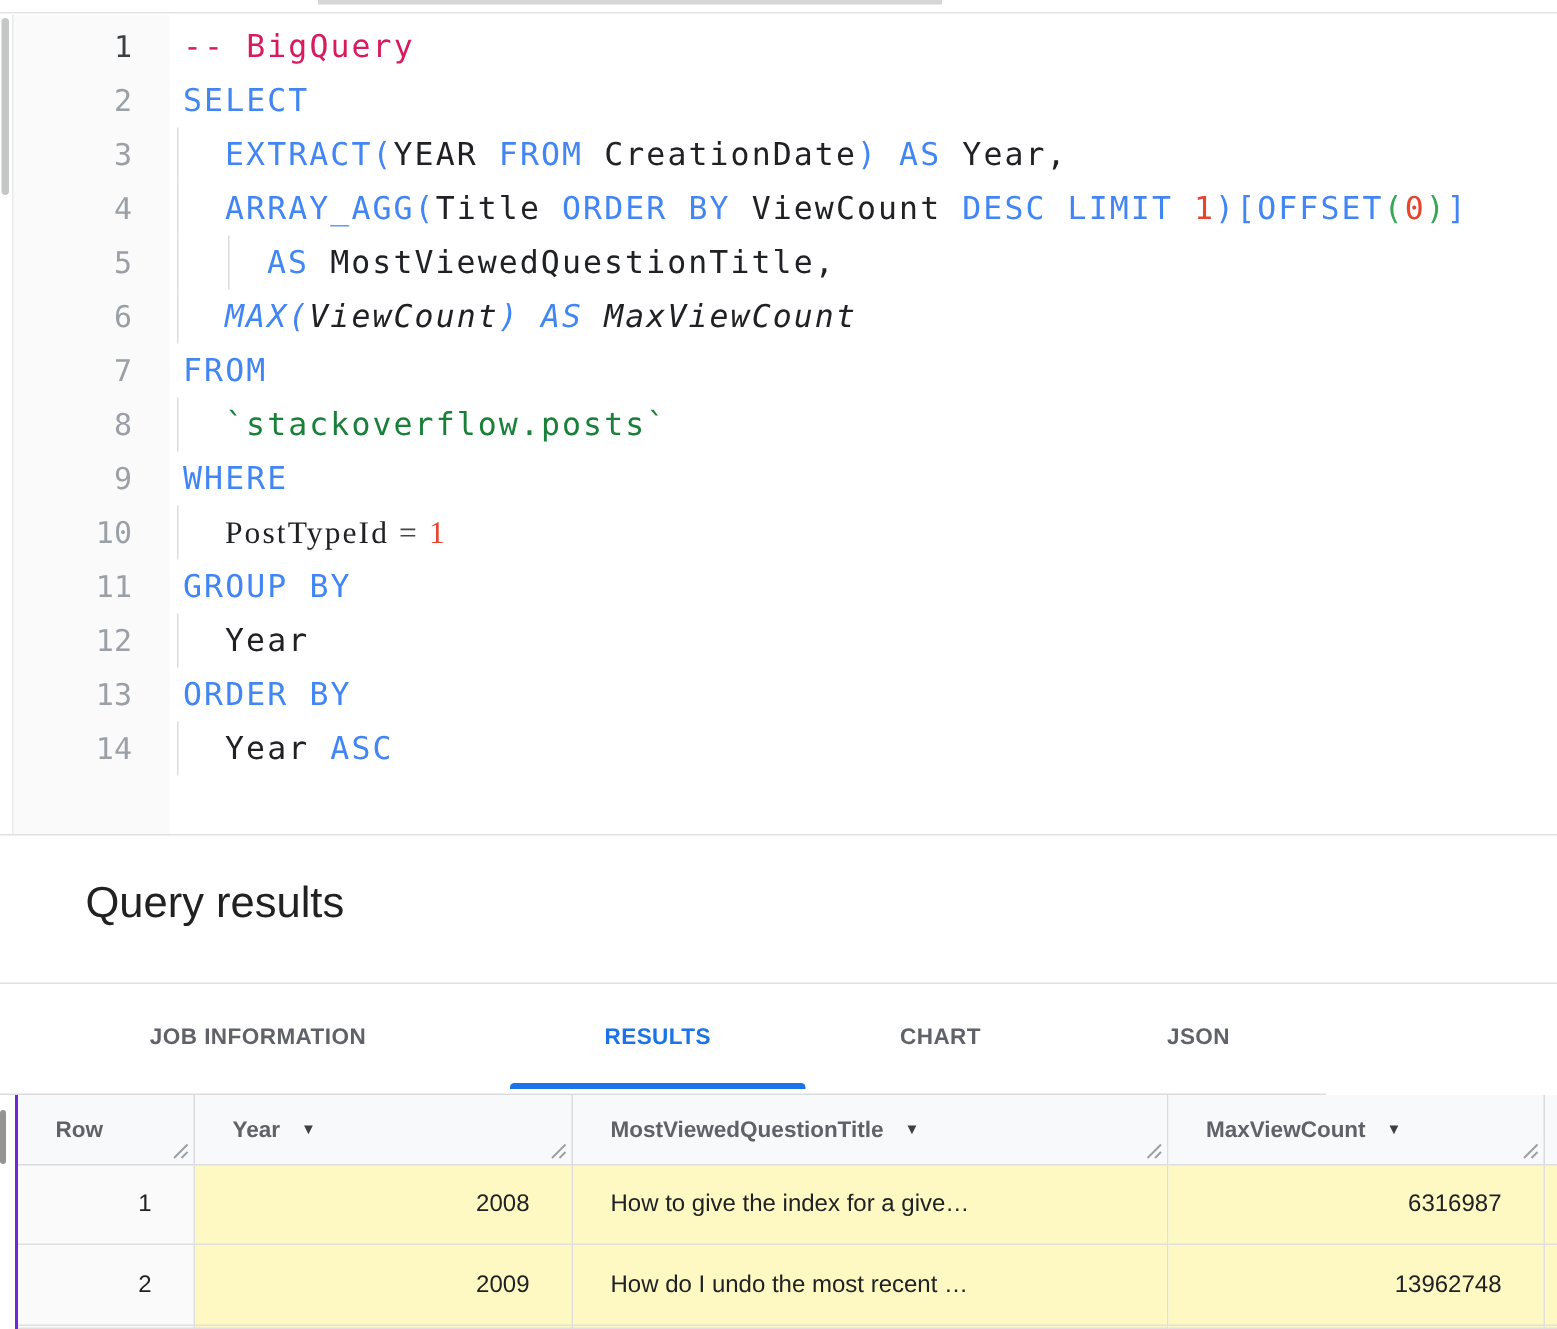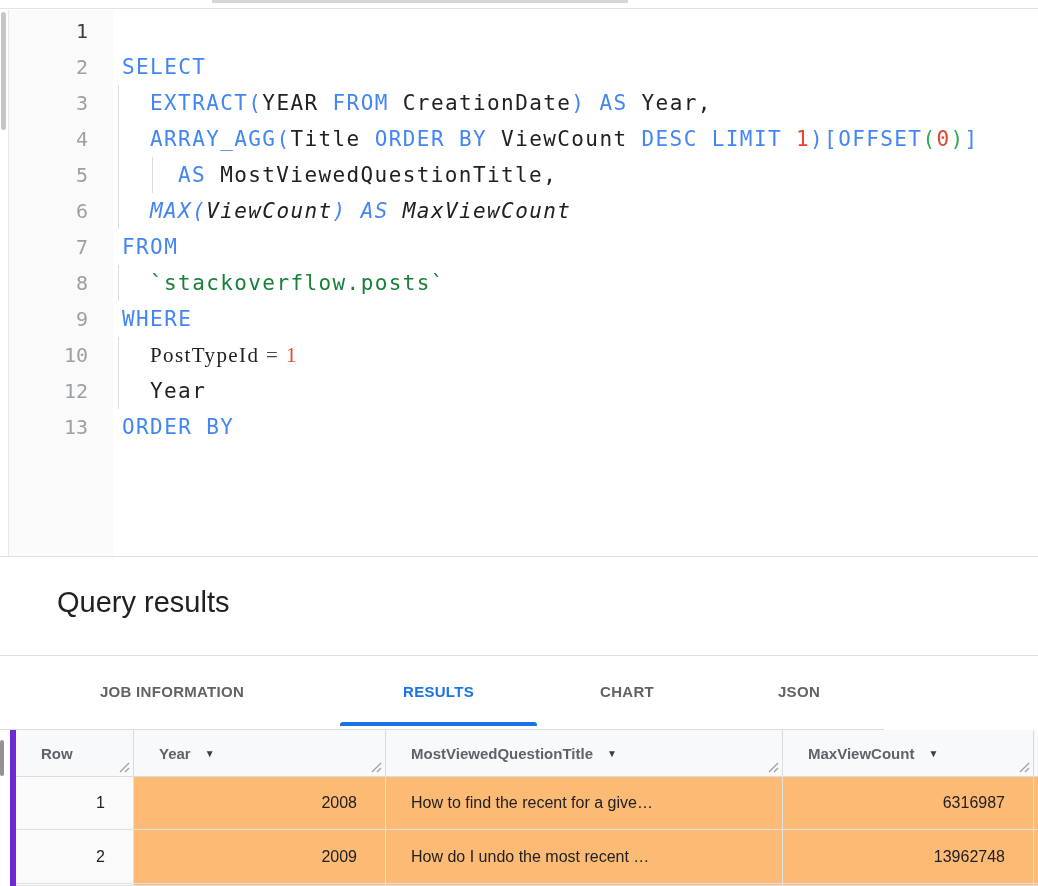--- a/index.html
+++ b/index.html
@@ -48,30 +48,30 @@
             border-bottom:1px solid #dadce0; overflow:hidden; background:#fff; }
   .tab { position:absolute; top:0; height:70px; display:flex; align-items:center;
          justify-content:center; font-size:15px; font-weight:700; letter-spacing:0.3px;
          color:#5f6368; cursor:pointer; white-space:nowrap; }
   .tab.active { color:#1a73e8; }
   .tab-underline { position:absolute; top:66px; height:4px; background:#1a73e8;
                    border-radius:3px 3px 0 0; }
 
   
   .tbl { position:absolute; left:10px; top:730px; width:1028px; height:156px;
-         border-left:6px solid #6d28d9; overflow:hidden; }
+         border-left:2px solid #6d28d9; overflow:hidden; }
   .trow { display:flex; width:1100px; }
   .th { position:relative; height:47px; background:#f8f9fa; border-right:1px solid #dadce0;
         border-bottom:1px solid #dadce0; display:flex; align-items:center;
         font-size:15px; font-weight:700; color:#5f6368; padding-left:25px; }
   .th .arrow { font-size:10px; color:#3c4043; margin-left:14px; }
   .resize-handle { position:absolute; right:2px; bottom:2px; width:14px; height:14px; cursor:col-resize; }
   .td { height:100%; border-right:1px solid #e0e0e0; border-bottom:1px solid #e0e0e0;
         display:flex; align-items:center; font-size:16px; color:#202124;
-        background:#fdba74; white-space:nowrap; overflow:hidden; }
+        background:#fef9c3; white-space:nowrap; overflow:hidden; }
   .td.num { justify-content:flex-end; padding-right:28px; }
   .td.str { justify-content:flex-start; padding-left:25px; }
   .td.rownum { background:#fafafa; }
   .results-thumb { position:absolute; left:0; top:740px; width:4px; height:36px;
                    background:#939393; border-radius:2px; }
 </style>
 </head>
 <body>
 
 <div id="root">
@@ -79,32 +79,34 @@
   <div class="top-strip">
     <div class="top-tab-edge"></div>
   </div>
 
   <div class="editor">
     <div class="gutter-bg"></div>
     <div class="left-rail">
       <div class="rail-thumb"></div>
     </div>
     <div id="code-lines">
-        <div class="cl"><span class="ln current">1</span></div>
+        <div class="cl"><span class="ln current">1</span><span class="lc" style="padding-left: 0px;"><span class="tk-comment">-- BigQuery</span></span></div>
         <div class="cl"><span class="ln">2</span><span class="lc" style="padding-left: 0px;"><span class="tk-kw">SELECT</span></span></div>
         <div class="cl"><div class="guide" style="left: 118px;"></div><span class="ln">3</span><span class="lc" style="padding-left: 28px;"><span class="tk-kw">EXTRACT(</span><span class="tk-id">YEAR </span><span class="tk-kw">FROM </span><span class="tk-id">CreationDate</span><span class="tk-kw">) AS </span><span class="tk-id">Year,</span></span></div>
         <div class="cl"><div class="guide" style="left: 118px;"></div><span class="ln">4</span><span class="lc" style="padding-left: 28px;"><span class="tk-kw">ARRAY_AGG(</span><span class="tk-id">Title </span><span class="tk-kw">ORDER BY </span><span class="tk-id">ViewCount </span><span class="tk-kw">DESC LIMIT </span><span class="tk-num">1</span><span class="tk-kw">)[OFFSET</span><span class="tk-p2">(</span><span class="tk-num">0</span><span class="tk-p2">)</span><span class="tk-kw">]</span></span></div>
         <div class="cl"><div class="guide" style="left: 118px;"></div><div class="guide" style="left: 152px;"></div><span class="ln">5</span><span class="lc" style="padding-left: 56px;"><span class="tk-kw">AS </span><span class="tk-id">MostViewedQuestionTitle,</span></span></div>
         <div class="cl"><div class="guide" style="left: 118px;"></div><span class="ln">6</span><span class="lc" style="padding-left: 28px; font-style: italic;"><span class="tk-kw">MAX(</span><span class="tk-id">ViewCount</span><span class="tk-kw">) AS </span><span class="tk-id">MaxViewCount</span></span></div>
         <div class="cl"><span class="ln">7</span><span class="lc" style="padding-left: 0px;"><span class="tk-kw">FROM</span></span></div>
         <div class="cl"><div class="guide" style="left: 118px;"></div><span class="ln">8</span><span class="lc" style="padding-left: 28px;"><span class="tk-tbl">`stackoverflow.posts`</span></span></div>
         <div class="cl"><span class="ln">9</span><span class="lc" style="padding-left: 0px;"><span class="tk-kw">WHERE</span></span></div>
         <div class="cl"><div class="guide" style="left: 118px;"></div><span class="ln">10</span><span class="lc" style="padding-left: 28px; font-family: Liberation Serif, serif;"><span class="tk-id">PostTypeId </span><span class="tk-op">= </span><span class="tk-num">1</span></span></div>
+        <div class="cl"><span class="ln">11</span><span class="lc" style="padding-left: 0px;"><span class="tk-kw">GROUP BY</span></span></div>
         <div class="cl"><div class="guide" style="left: 118px;"></div><span class="ln">12</span><span class="lc" style="padding-left: 28px;"><span class="tk-id">Year</span></span></div>
         <div class="cl"><span class="ln">13</span><span class="lc" style="padding-left: 0px;"><span class="tk-kw">ORDER BY</span></span></div>
+        <div class="cl"><div class="guide" style="left: 118px;"></div><span class="ln">14</span><span class="lc" style="padding-left: 28px;"><span class="tk-id">Year </span><span class="tk-kw">ASC</span></span></div>
       </div>
   </div>
 
   <div class="divider" style="top:556px"></div>
 
   <div class="results-title">Query results</div>
 
   <div class="divider" style="top:655px"></div>
 
   <div class="tabbar" id="tabbar">
@@ -149,21 +151,21 @@
               <line x1="8" y1="12" x2="12" y2="8" stroke="#9aa0a6" stroke-width="1.3"></line>
             </svg></span>
         </div>
         <div class="th" style="width: 80px;">
           <span></span>
         </div>
       </div>
       <div class="trow" style="height: 53px;">
         <div class="td num rownum" style="width: 118px;">1</div>
         <div class="td num" style="width: 252px;">2008</div>
-        <div class="td str" style="width: 397px;">How to find the recent for a give…</div>
+        <div class="td str" style="width: 397px;">How to give the index for a give…</div>
         <div class="td num" style="width: 251px; text-align: right;">6316987</div>
         <div class="td str" style="width: 80px;"></div>
       </div>
       <div class="trow" style="height: 54px;">
         <div class="td num rownum" style="width: 118px;">2</div>
         <div class="td num" style="width: 252px;">2009</div>
         <div class="td str" style="width: 397px;">How do I undo the most recent …</div>
         <div class="td num" style="width: 251px;">13962748</div>
         <div class="td str" style="width: 80px;"></div>
       </div>

